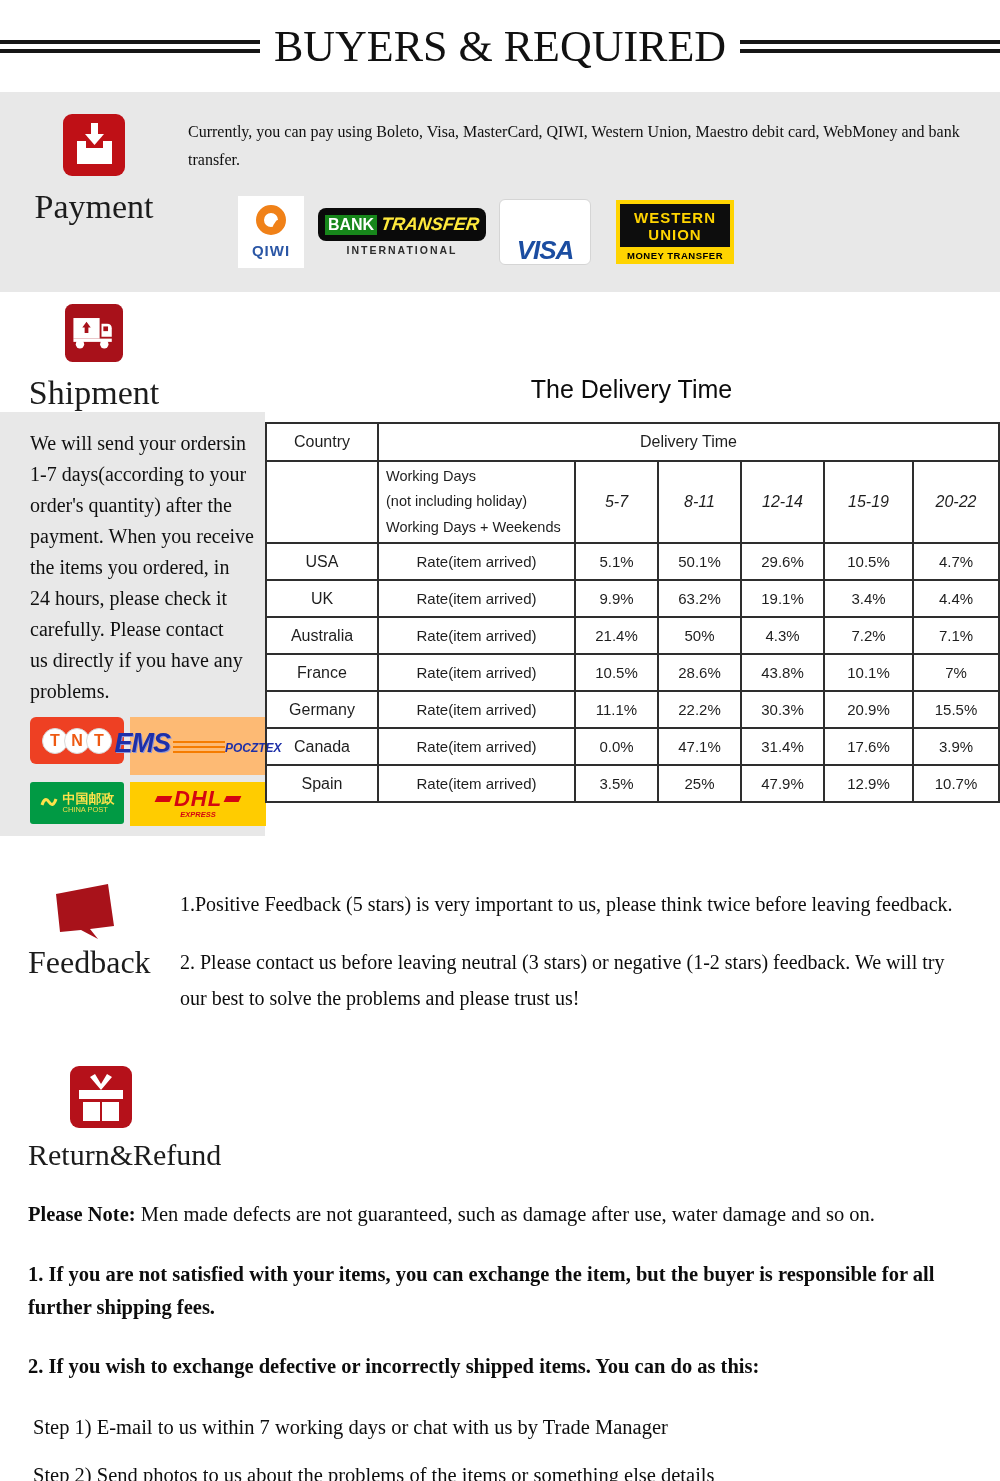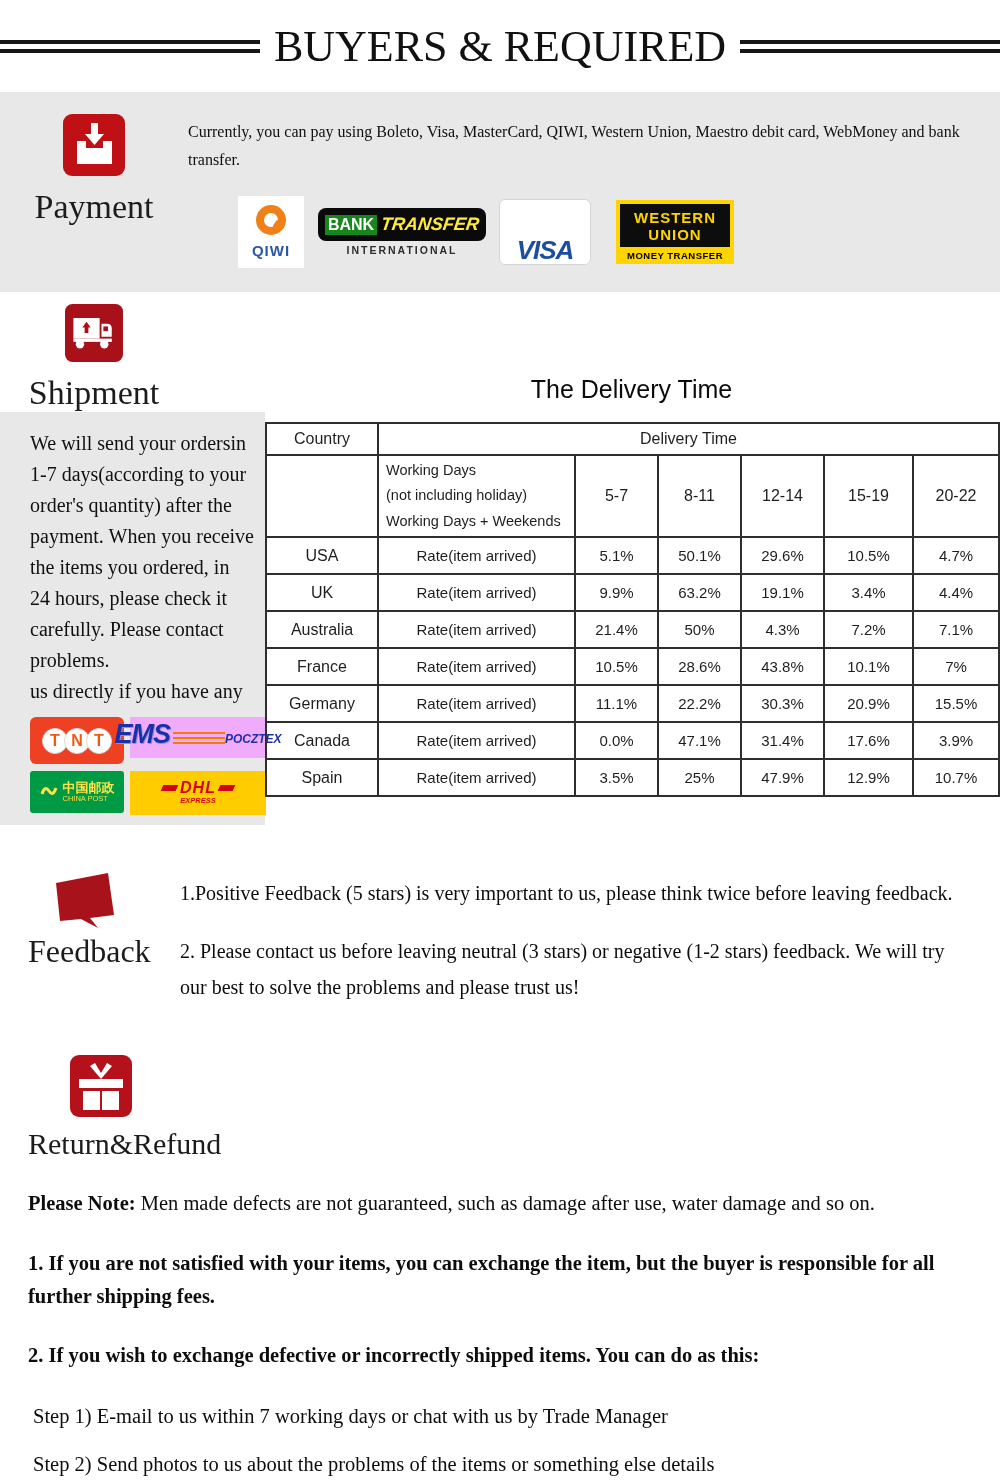--- a/index.html
+++ b/index.html
@@ -48,45 +48,45 @@
 
   
   .delivery { display:flex; min-height:396px; }
   .delivery-left { width:265px; background:#e8e8e8; flex-shrink:0; padding:16px 4px 10px 30px; }
   .ship-note-line { font-size:20px; line-height:31px; color:#101010; white-space:nowrap; }
   .carriers { display:grid; grid-template-columns:94px 136px; gap:7px 6px; margin-top:10px; }
 
   .logo-tnt { height:47px; background:#ee4023; border-radius:6px; display:flex; align-items:center; justify-content:center; }
   .tnt-circle { width:26px; height:26px; background:#fff; border-radius:50%; display:flex; align-items:center; justify-content:center; color:#ee5a13; font-family:"Liberation Sans",sans-serif; font-weight:900; font-size:16px; margin:0 -2px; border:1px solid #d8d8d8; }
 
-  .logo-ems { height:41px; background:#f0abfc; display:flex; align-items:flex-end; justify-content:center; padding:4px 2px 12px; }
+  .logo-ems { height:58px; background:#fdba74; display:flex; align-items:flex-end; justify-content:center; padding:4px 2px 20px; }
   .ems-main { color:#1d2fa8; font-family:"Liberation Sans",sans-serif; font-weight:900; font-style:italic; font-size:27px; line-height:0.9; letter-spacing:-1px; text-shadow:1px 1px 0 #8a93d8; }
   .ems-right { display:flex; flex-direction:row; align-items:flex-start; margin-left:3px; }
   .ems-stripes { width:52px; height:12px; background:repeating-linear-gradient(to bottom,#f57c00 0 2px,transparent 2px 5px); margin-bottom:2px; }
   .ems-sub { color:#1d2fa8; font-family:"Liberation Sans",sans-serif; font-weight:800; font-style:italic; font-size:12px; }
 
   .logo-cnpost { height:42px; background:#019a44; border-radius:3px; display:flex; align-items:center; justify-content:center; gap:5px; }
   .cn-text { color:#ffe24a; text-align:left; font-family:"Liberation Sans",sans-serif; }
   .cn-cn { font-size:13px; font-weight:800; line-height:1.1; }
   .cn-en { font-size:7.5px; line-height:1; opacity:0.95; }
 
   .logo-dhl { height:44px; background:#ffcc00; display:flex; flex-direction:column; align-items:center; justify-content:center; }
   .dhl-row { display:flex; align-items:center; }
   .dhl-dash { width:15px; height:6px; background:#d40511; transform:skewX(-25deg); margin:0 3px; }
-  .dhl-main { color:#d40511; font-family:"Liberation Sans",sans-serif; font-weight:900; font-style:italic; font-size:16px; line-height:0.9; letter-spacing:1px; }
+  .dhl-main { color:#d40511; font-family:"Liberation Sans",sans-serif; font-weight:900; font-style:italic; font-size:22px; line-height:0.9; letter-spacing:1px; }
   .dhl-sub { color:#d40511; font-family:"Liberation Sans",sans-serif; font-style:italic; font-weight:700; font-size:7.5px; margin-top:1px; }
 
   .delivery-right { flex:1; padding-top:10px; }
   table.dtable { border-collapse:collapse; width:733px; table-layout:fixed; font-family:"Liberation Sans",sans-serif; color:#1e1e1e; }
   .dtable td { border:2px solid #2e2e2e; text-align:center; font-size:15px; overflow:hidden; }
-  .dtable .hrow td { height:32px; font-size:16px; }
+  .dtable .hrow td { height:38px; font-size:16px; }
   .dtable .subrow td { height:82px; }
   .dtable .drow td { height:37px;margin-left:36px; }
   .sub-desc { text-align:left !important; padding-left:7px; line-height:1.75; font-size:14.5px !important; }
-  .range-cell { font-size:16px !important; }
+  .range-cell { font-size:16px !important;font-style:italic; }
   .country-cell { font-size:16px !important; }
 
   
   .feedback { display:flex; margin-top:26px; padding-top:20px; }
   .feedback-col { width:180px; flex-shrink:0; padding-left:28px; }
   .bubble-icon { width:66px; height:58px; margin-left:24px; display:block; }
   .fb-label { font-size:32px; color:#1c1c1c; margin-top:4px; }
   .fb-body { flex:1; padding:8px 28px 0 0; }
   .fb-p1 { font-size:20px; color:#0d0d0d; margin-bottom:26px; line-height:1.4; }
   .fb-p2 { font-size:20px; color:#0d0d0d; line-height:1.8; }
@@ -173,22 +173,22 @@
   <div class="delivery">
     <div class="delivery-left">
       <div>
         <div class="ship-note-line">We will send your ordersin</div>
         <div class="ship-note-line">1-7 days(according to your</div>
         <div class="ship-note-line">order's quantity) after the</div>
         <div class="ship-note-line">payment. When you receive</div>
         <div class="ship-note-line"> the items you ordered, in</div>
         <div class="ship-note-line">24  hours, please check it</div>
         <div class="ship-note-line">carefully. Please  contact</div>
+        <div class="ship-note-line">us directly if you have any</div>
         <div class="ship-note-line">problems.</div>
-        <div class="ship-note-line">us directly if you have any</div>
       </div>
       <div class="carriers">
         <div class="logo-tnt">
           <div class="tnt-circle">T</div>
           <div class="tnt-circle">N</div>
           <div class="tnt-circle">T</div>
         </div>
         <div class="logo-ems">
           <span class="ems-main">EMS</span>
           <span class="ems-right">

